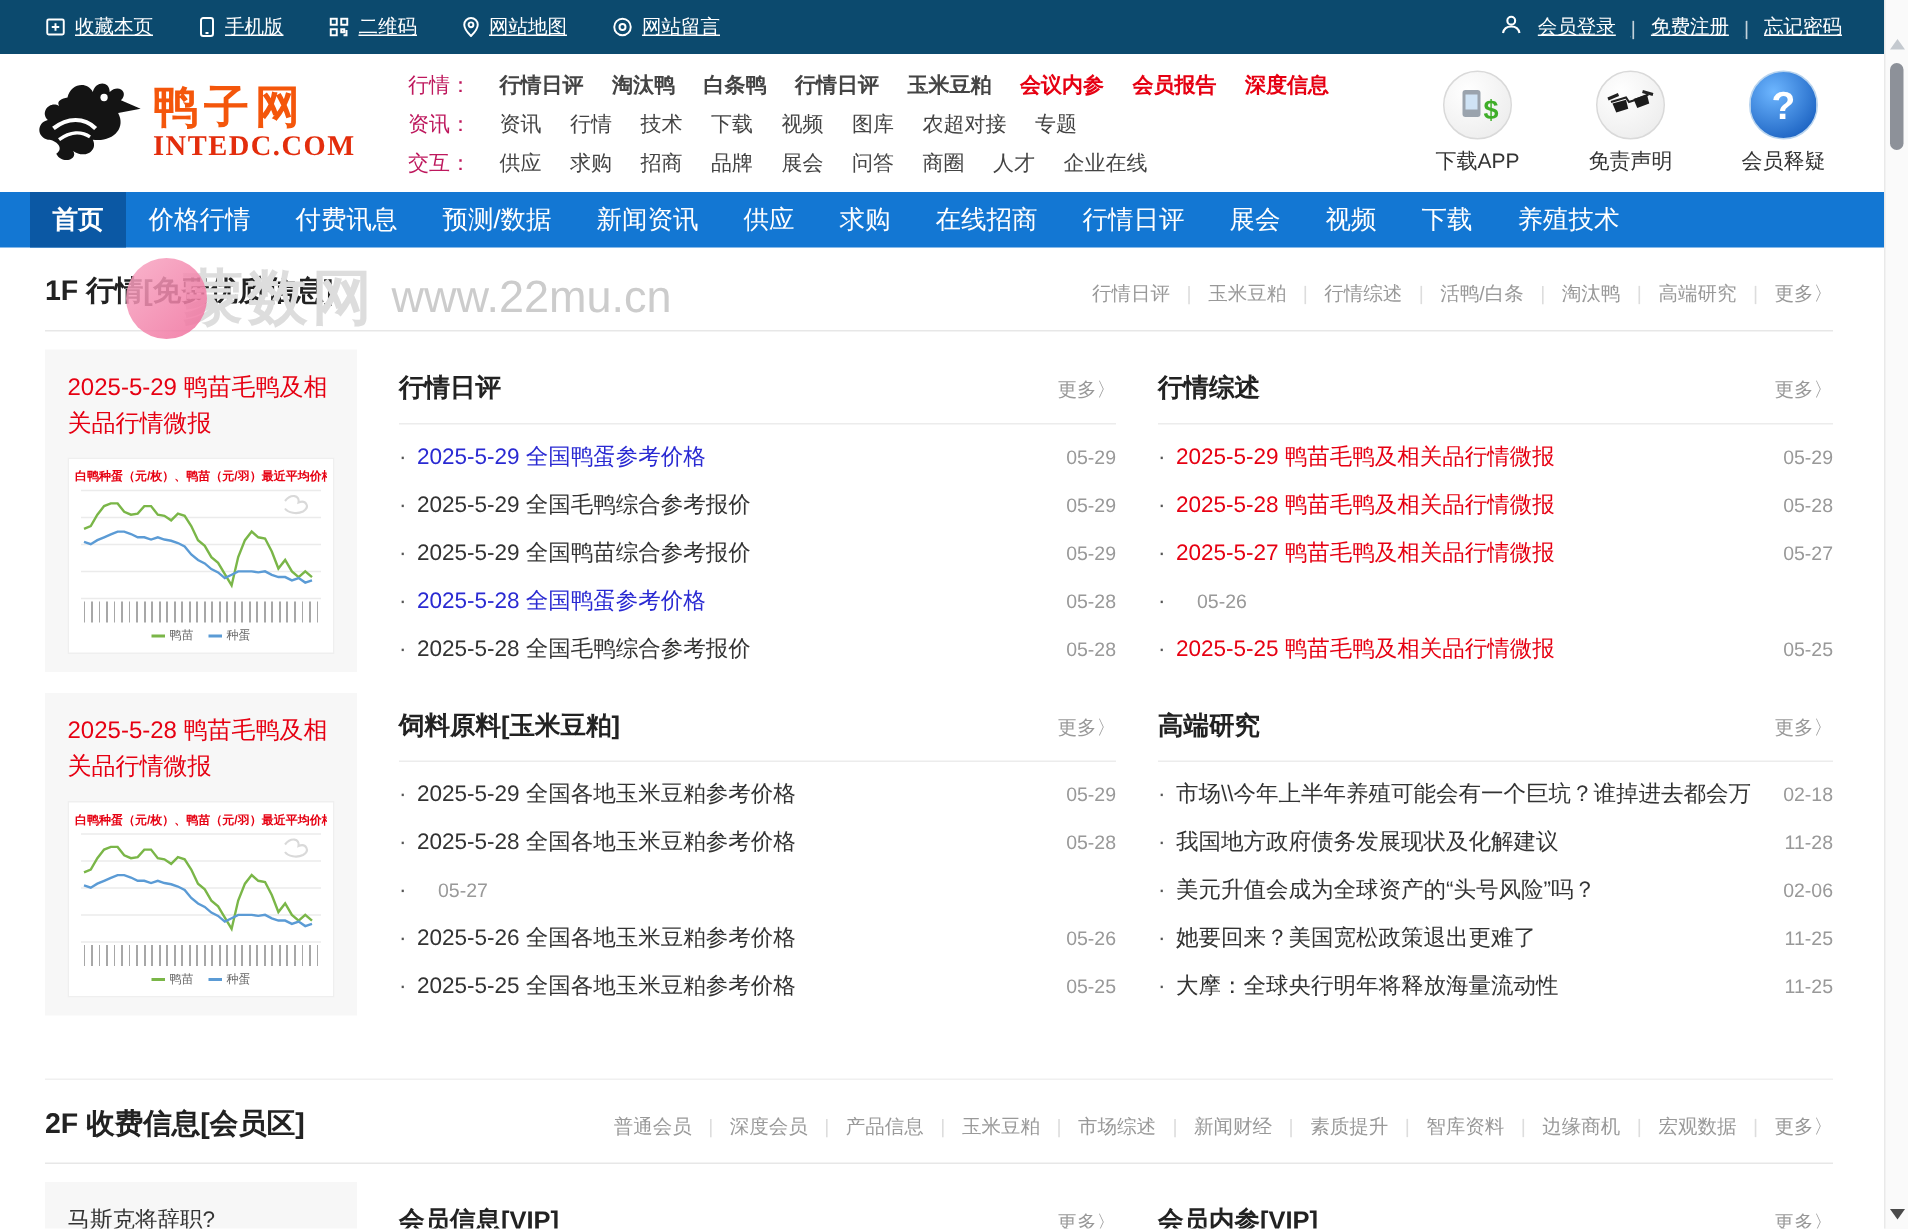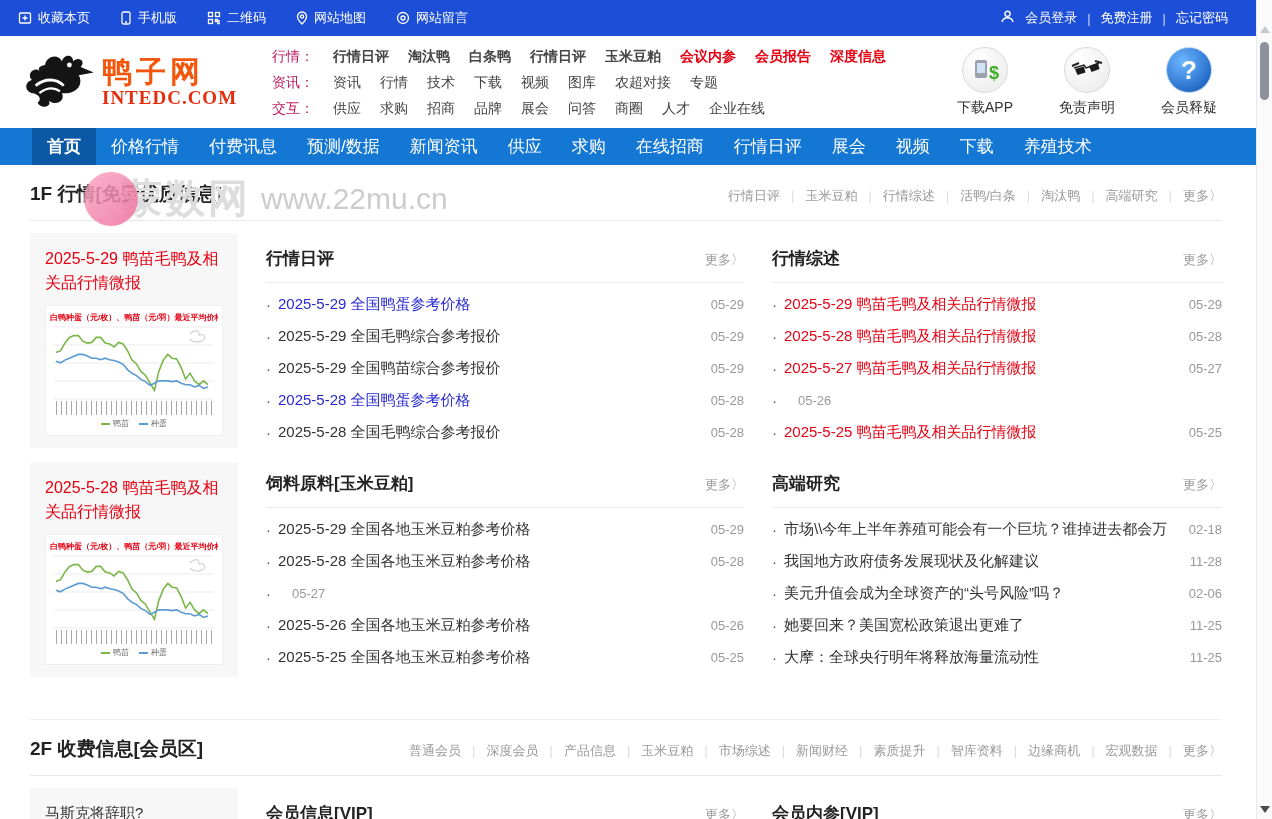--- a/index.html
+++ b/index.html
@@ -1,21 +1,21 @@
 <!DOCTYPE html>
 <html><head>
 <meta charset="utf-8">
 <style>
   * { margin:0; padding:0; box-sizing:border-box; }
   html,body { width:1272px; height:819px; overflow:hidden; background:#fff;
     font-family:"Liberation Sans","DejaVu Sans",sans-serif; }
 
   
-  .topbar { height:36px; background:#1d4ed8; display:flex; align-items:center;
-    color:#fff; font-size:13px; padding:0 44px 0 18px; }
+  .topbar { height:36px; background:#0c4a6e; display:flex; align-items:center;
+    color:#fff; font-size:13px; padding:0 44px 0 30px;text-decoration:underline; }
   .tb-left { display:flex; align-items:center; gap:30px; }
   .tb-item { display:flex; align-items:center; gap:6px; cursor:pointer; }
   .tb-item svg { display:block; }
   .tb-right { margin-left:auto; display:flex; align-items:center; gap:10px; }
   .tb-sep { color:rgba(255,255,255,.75); }
 
   
   .header { height:92px; display:flex; align-items:center; padding:0 26px 0 22px;
     background:#fff; }
   .logo { display:flex; align-items:center; gap:4px; width:244px; flex:none; }
@@ -32,21 +32,21 @@
     font-size:14px; color:#333; padding-right:18px; }
   .qitem { width:78px; cursor:pointer; }
   .qic { width:46px; height:46px; border-radius:50%; margin:0 auto 6px;
     border:1px solid #d9d9d9; background:radial-gradient(circle at 35% 30%,#ffffff,#e9e9e9);
     display:flex; align-items:center; justify-content:center; }
   .qic-q { background:radial-gradient(circle at 35% 30%,#6db6ff,#0a50b4); color:#fff;
     font-size:26px; font-weight:bold; border:1px solid #b9d4ee; }
 
   
   .nav { height:37px; background:#1377d3; display:flex; align-items:stretch;
-    padding-left:32px; color:#fff; font-size:17px; }
+    padding-left:20px; color:#fff; font-size:17px; }
   .nav-item { line-height:37px; padding:0 15px; cursor:pointer; white-space:nowrap; }
   .nav-item.active { background:#0b58a4; font-weight:bold; }
 
   
   .content { position:relative; padding:0 50px 0 30px; }
   .sec-head { display:flex; align-items:baseline; padding:16px 0 13px;
     border-bottom:1px solid #e7e7e7; position:relative; z-index:2; }
   .sec-title { font-size:19px; font-weight:bold; color:#222; }
   .sec-links { margin-left:auto; font-size:13px; color:#999; display:flex; align-items:center; }
   .sec-links span { cursor:pointer; }

